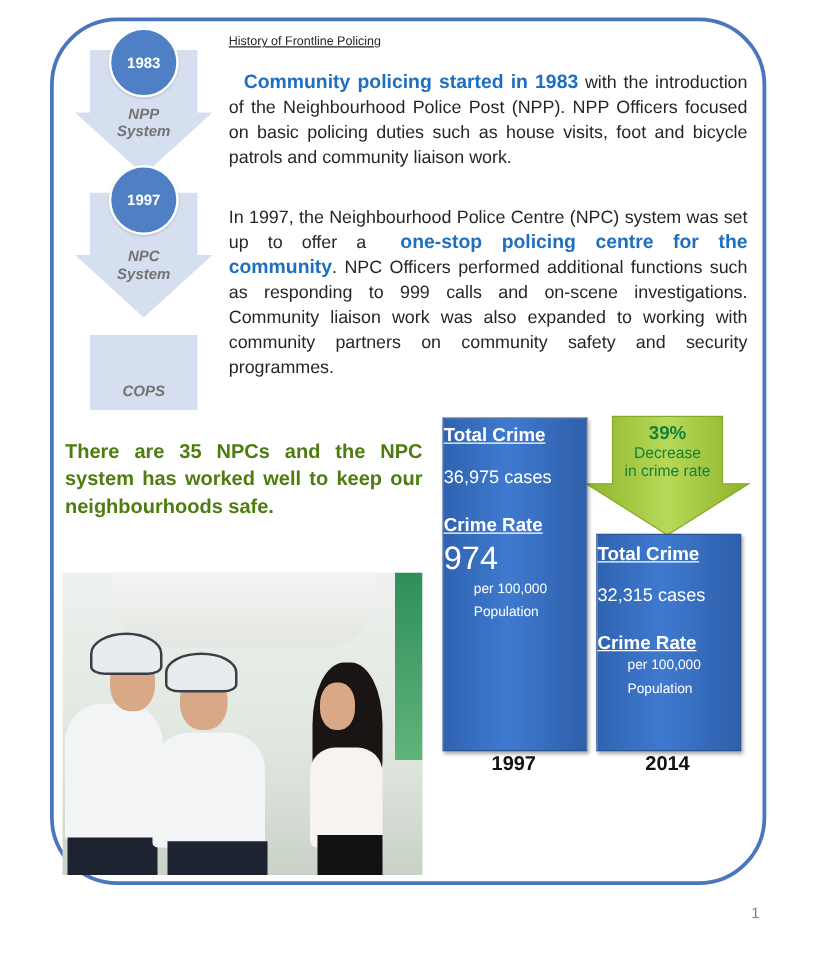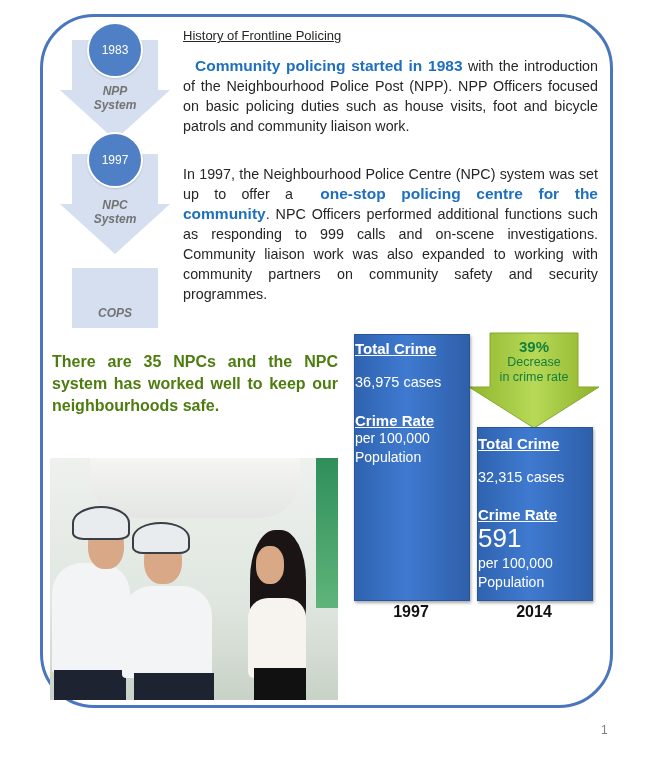--- a/index.html
+++ b/index.html
@@ -8,28 +8,28 @@
 
   .frame { position: absolute; left: 40px; top: 14px; width: 573px; height: 694px;
            border: 3px solid #4a76bd; border-radius: 54px; box-sizing: border-box; }
 
   
   .timeline { position: absolute; left: 60px; top: 22px; width: 110px; height: 310px; }
   .chev { position: absolute; left: 0; width: 110px; }
   .chev svg { display: block; }
   .circle { position: absolute; width: 56px; height: 56px; border-radius: 50%;
             background: #4f7fc4; border: 2px solid #ffffff; box-sizing: border-box;
-            color: #fff; font-weight: normal; font-size: 12px;
+            color: #fff; font-weight: bold; font-size: 12px;
             display: flex; align-items: center; justify-content: center; left: 27px;
             box-shadow: 0 1px 2px rgba(0,0,0,0.15); }
   .tl-label { position: absolute; left: 0; width: 110px; text-align: center;
               color: #737373; font-weight: bold; font-style: italic; font-size: 12px; line-height: 14px; }
 
   
-  .history-title { position: absolute; left: 183px; top: 28px; font-size: 13px;
+  .history-title { position: absolute; left: 183px; top: 28px; font-size: 10px;
                    text-decoration: underline; color: #262626; }
   .para { position: absolute; left: 183px; width: 415px; font-size: 14.3px; line-height: 20px;
           text-align: justify; color: #262626; }
   .hl { color: #1f6fbf; font-weight: bold; font-size: 15.5px; margin-left: 12px; }
   .p1 { top: 56px; }
   .p2 { top: 164px; }
 
   .summary { position: absolute; left: 52px; top: 351px; width: 286px; font-size: 16px;
              line-height: 22px; font-weight: bold; color: #4d7c0f; text-align: justify; }
 
@@ -50,21 +50,21 @@
   .blouse { position: absolute; background: #f7f3ef; border-radius: 20px 20px 6px 6px; }
 
   
   .bar { position: absolute; background: linear-gradient(90deg,#2f63b0 0%,#3f7ad0 45%,#2e5faa 100%);
          border: 1px solid #2a5597; box-shadow: 1px 2px 3px rgba(0,0,0,0.35); color: #fff; }
   .bar1 { left: 354px; top: 334px; width: 114px; height: 265px; }
   .bar2 { left: 477px; top: 427px; width: 114px; height: 172px; }
   .b-head { font-weight: bold; font-size: 15px; text-decoration: underline; margin-top: 5px; }
   .b-val { font-size: 14.5px; margin-top: 17px; }
   .b-rate { font-size: 26px; margin-top: 2px; }
-  .b-unit { font-size: 14px; line-height: 19px; }
+  .b-unit { font-size: 11px; line-height: 19px; padding-left: 24px; }
   .b-gap { height: 17px; }
   .bar2 .b-head { margin-top: 7px; }
   .bar2 .b-gap { height: 14px; }
   .bar2 .b-rate { margin-top: 0px; }
   .year { position: absolute; top: 603px; width: 114px; text-align: center; font-weight: bold; font-size: 16px; color: #111; }
   .y1 { left: 354px; } .y2 { left: 477px; }
 
   .arrow { position: absolute; left: 468px; top: 332px; width: 132px; height: 97px; }
   .arrow-text { position: absolute; left: 468px; top: 338px; width: 132px; text-align: center; color: #15803d; }
   .arrow-pct { font-weight: bold; font-size: 15px; }
@@ -165,28 +165,28 @@
   <div class="arrow-pct">39%</div>
   <div class="arrow-sub">Decrease</div>
   <div class="arrow-sub">in crime rate</div>
 </div>
 
 <div class="bar bar1">
   <div class="b-head">Total Crime</div>
   <div class="b-val">36,975 cases</div>
   <div class="b-gap"></div>
   <div class="b-head">Crime Rate</div>
+  <div class="b-rate">974</div>
   <div class="b-unit">per 100,000</div>
   <div class="b-unit">Population</div>
 </div>
 <div class="bar bar2">
   <div class="b-head">Total Crime</div>
   <div class="b-val">32,315 cases</div>
   <div class="b-gap"></div>
   <div class="b-head">Crime Rate</div>
-  <div class="b-rate">591</div>
   <div class="b-unit">per 100,000</div>
   <div class="b-unit">Population</div>
 </div>
 <div class="year y1">1997</div>
 <div class="year y2">2014</div>
 
 <div class="page-num">1</div>
 
 </body></html>

